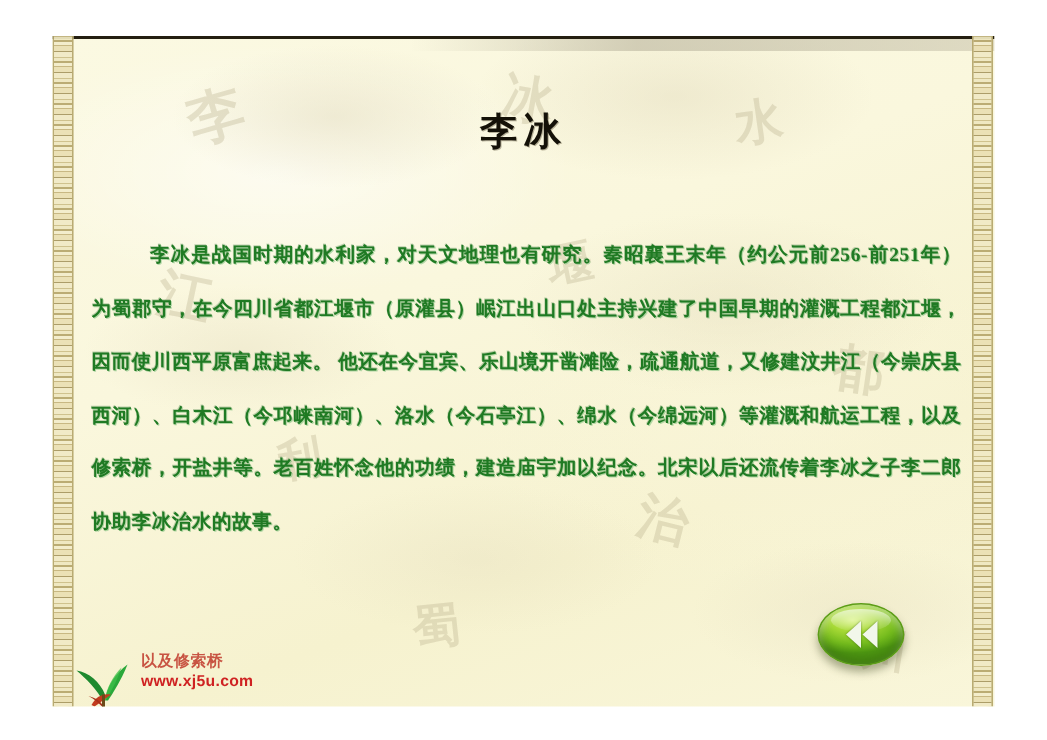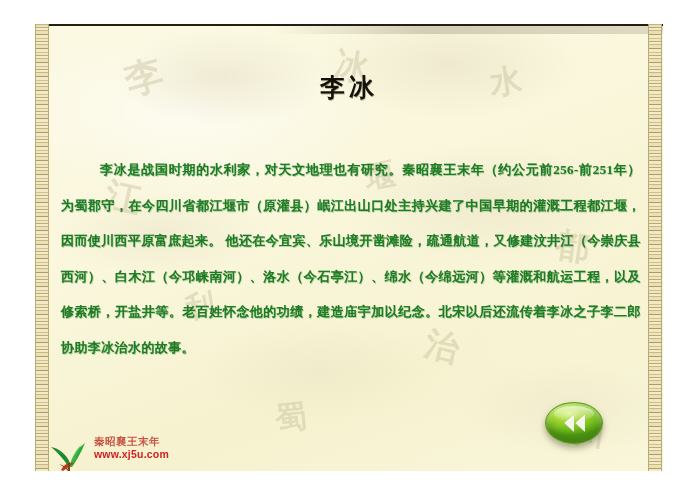--- a/index.html
+++ b/index.html
@@ -277,19 +277,19 @@
     <div class="site-logo">
       <svg class="sprout" viewBox="0 0 46 42">
         <path d="M22 38 C18 30 10 22 4 17 C12 18 20 25 23 33 Z" fill="#1f8a2f"></path>
         <path d="M23 37 C24 28 30 19 38 13 C34 23 29 31 25 37 Z" fill="#2aa83a"></path>
         <path d="M23 36 C24 29 28 21 34 15 C31 24 27 31 24 36 Z" fill="#3fbf4a" opacity="0.75"></path>
         <path d="M14 40 C17 34 22 32 27 33 C23 36 19 39 16 41 Z" fill="#c23b1e"></path>
         <path d="M22 41 C20 37 16 35 12 34 C16 36 19 39 21 41 Z" fill="#a8301a"></path>
         <rect x="21" y="33" width="2" height="9" fill="#6b4a18"></rect>
       </svg>
       <div class="logo-text">
-        <div class="logo-cn">秦昭襄王末年</div>
+        <div class="logo-cn">以及修索桥</div>
         <div class="logo-url">www.xj5u.com</div>
       </div>
     </div>
 
   </div>
 </div>
 
 </body></html>

